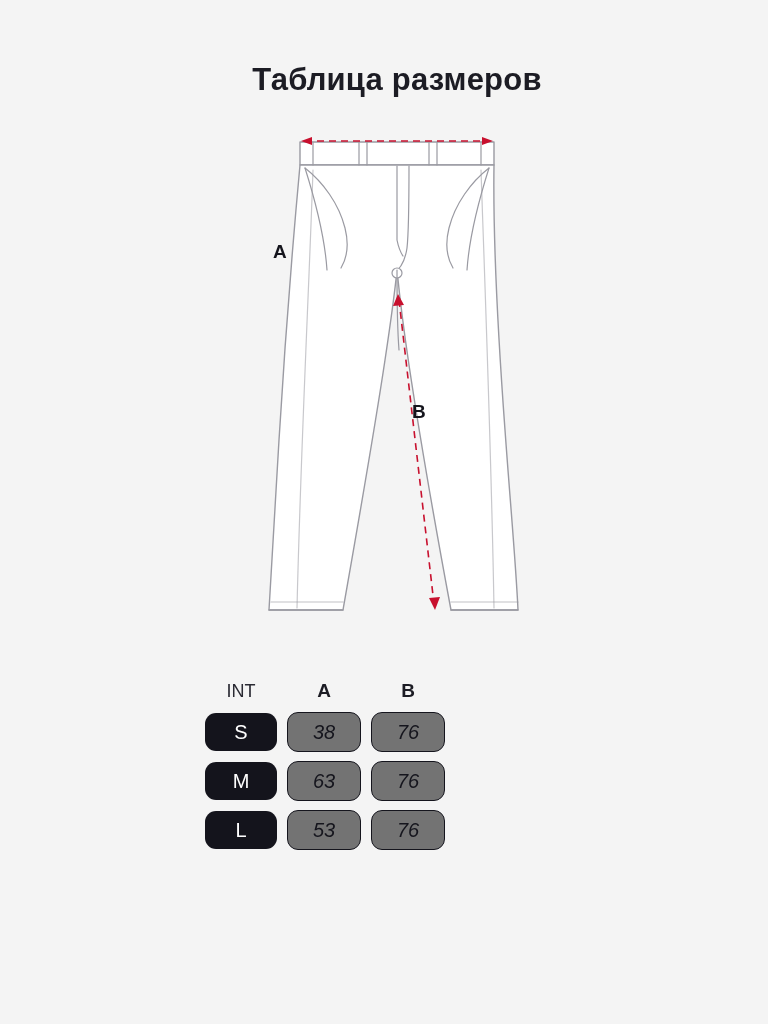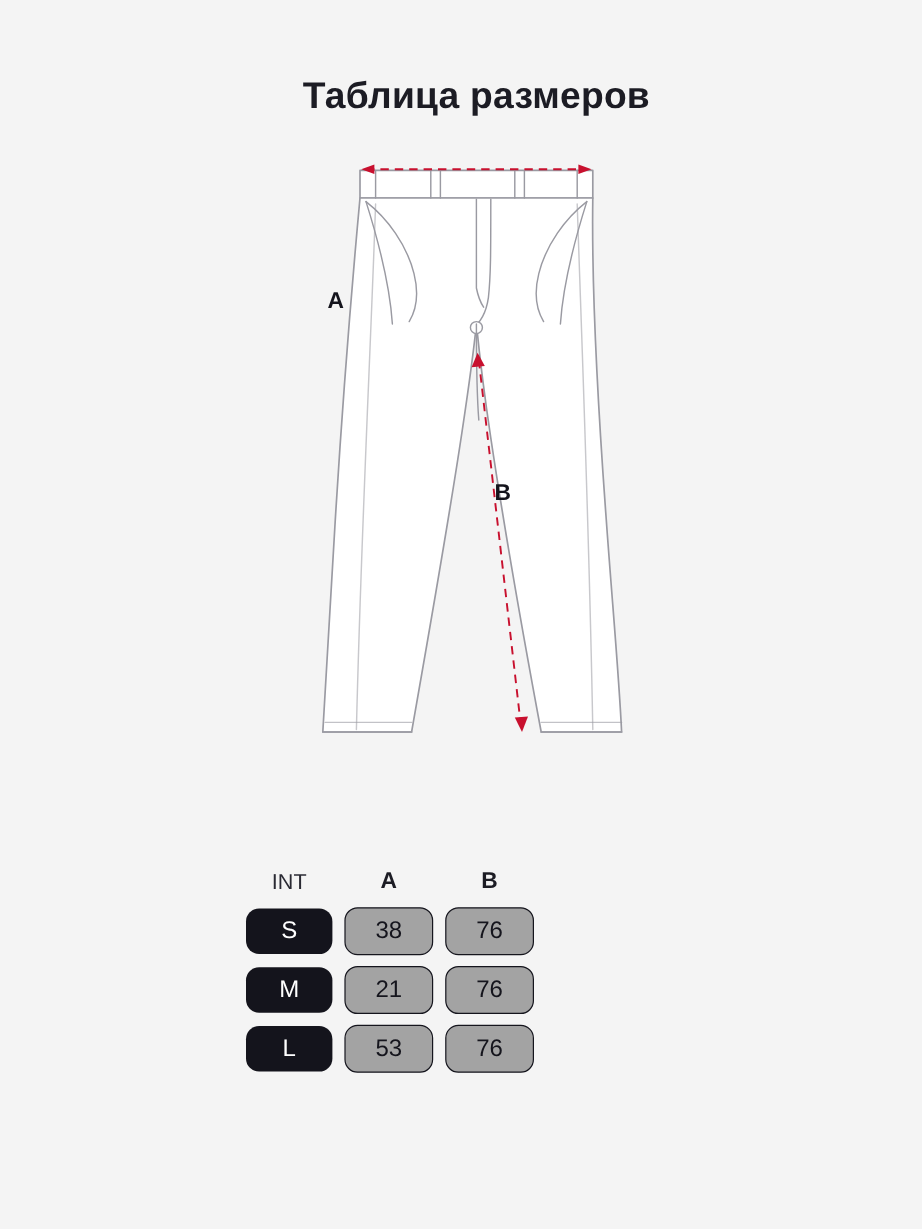--- a/index.html
+++ b/index.html
@@ -43,21 +43,21 @@
     position: absolute;
     font-size: 19px;
     font-weight: 700;
     color: #14141c;
   }
   .label-a { left: 260px; top: 131px; }
   .label-b { left: 399px; top: 291px; }
 
   .table-wrap {
     position: absolute;
-    top: 716px;
+    top: 672px;
     left: 0;
     width: 624px;
   }
   table.sizes {
     margin: 0 auto;
     border-collapse: separate;
     border-spacing: 8px 7px;
   }
   table.sizes th {
     font-size: 19px;
@@ -84,23 +84,24 @@
     border-radius: 11px;
     font-size: 20px;
     margin: 0 auto;
   }
   .pill.dark {
     background: #14141c;
     color: #ffffff;
     font-weight: 400;
   }
   .pill.light {
-    background: #a3a3a3;
+    background: #737373;
     border: 1.5px solid #15151d;
     color: #15151d;
+    font-style: italic;
   }
 </style>
 </head>
 <body>
 
 <div class="page">
 
   <div class="title">Таблица размеров</div>
 
   <div class="diagram">
@@ -189,21 +190,21 @@
           </td>
           <td class="val-cell">
             <div class="pill light">76</div>
           </td>
         </tr>
         <tr>
           <td class="size-cell">
             <div class="pill dark">M</div>
           </td>
           <td class="val-cell">
-            <div class="pill light">21</div>
+            <div class="pill light">63</div>
           </td>
           <td class="val-cell">
             <div class="pill light">76</div>
           </td>
         </tr>
         <tr>
           <td class="size-cell">
             <div class="pill dark">L</div>
           </td>
           <td class="val-cell">

